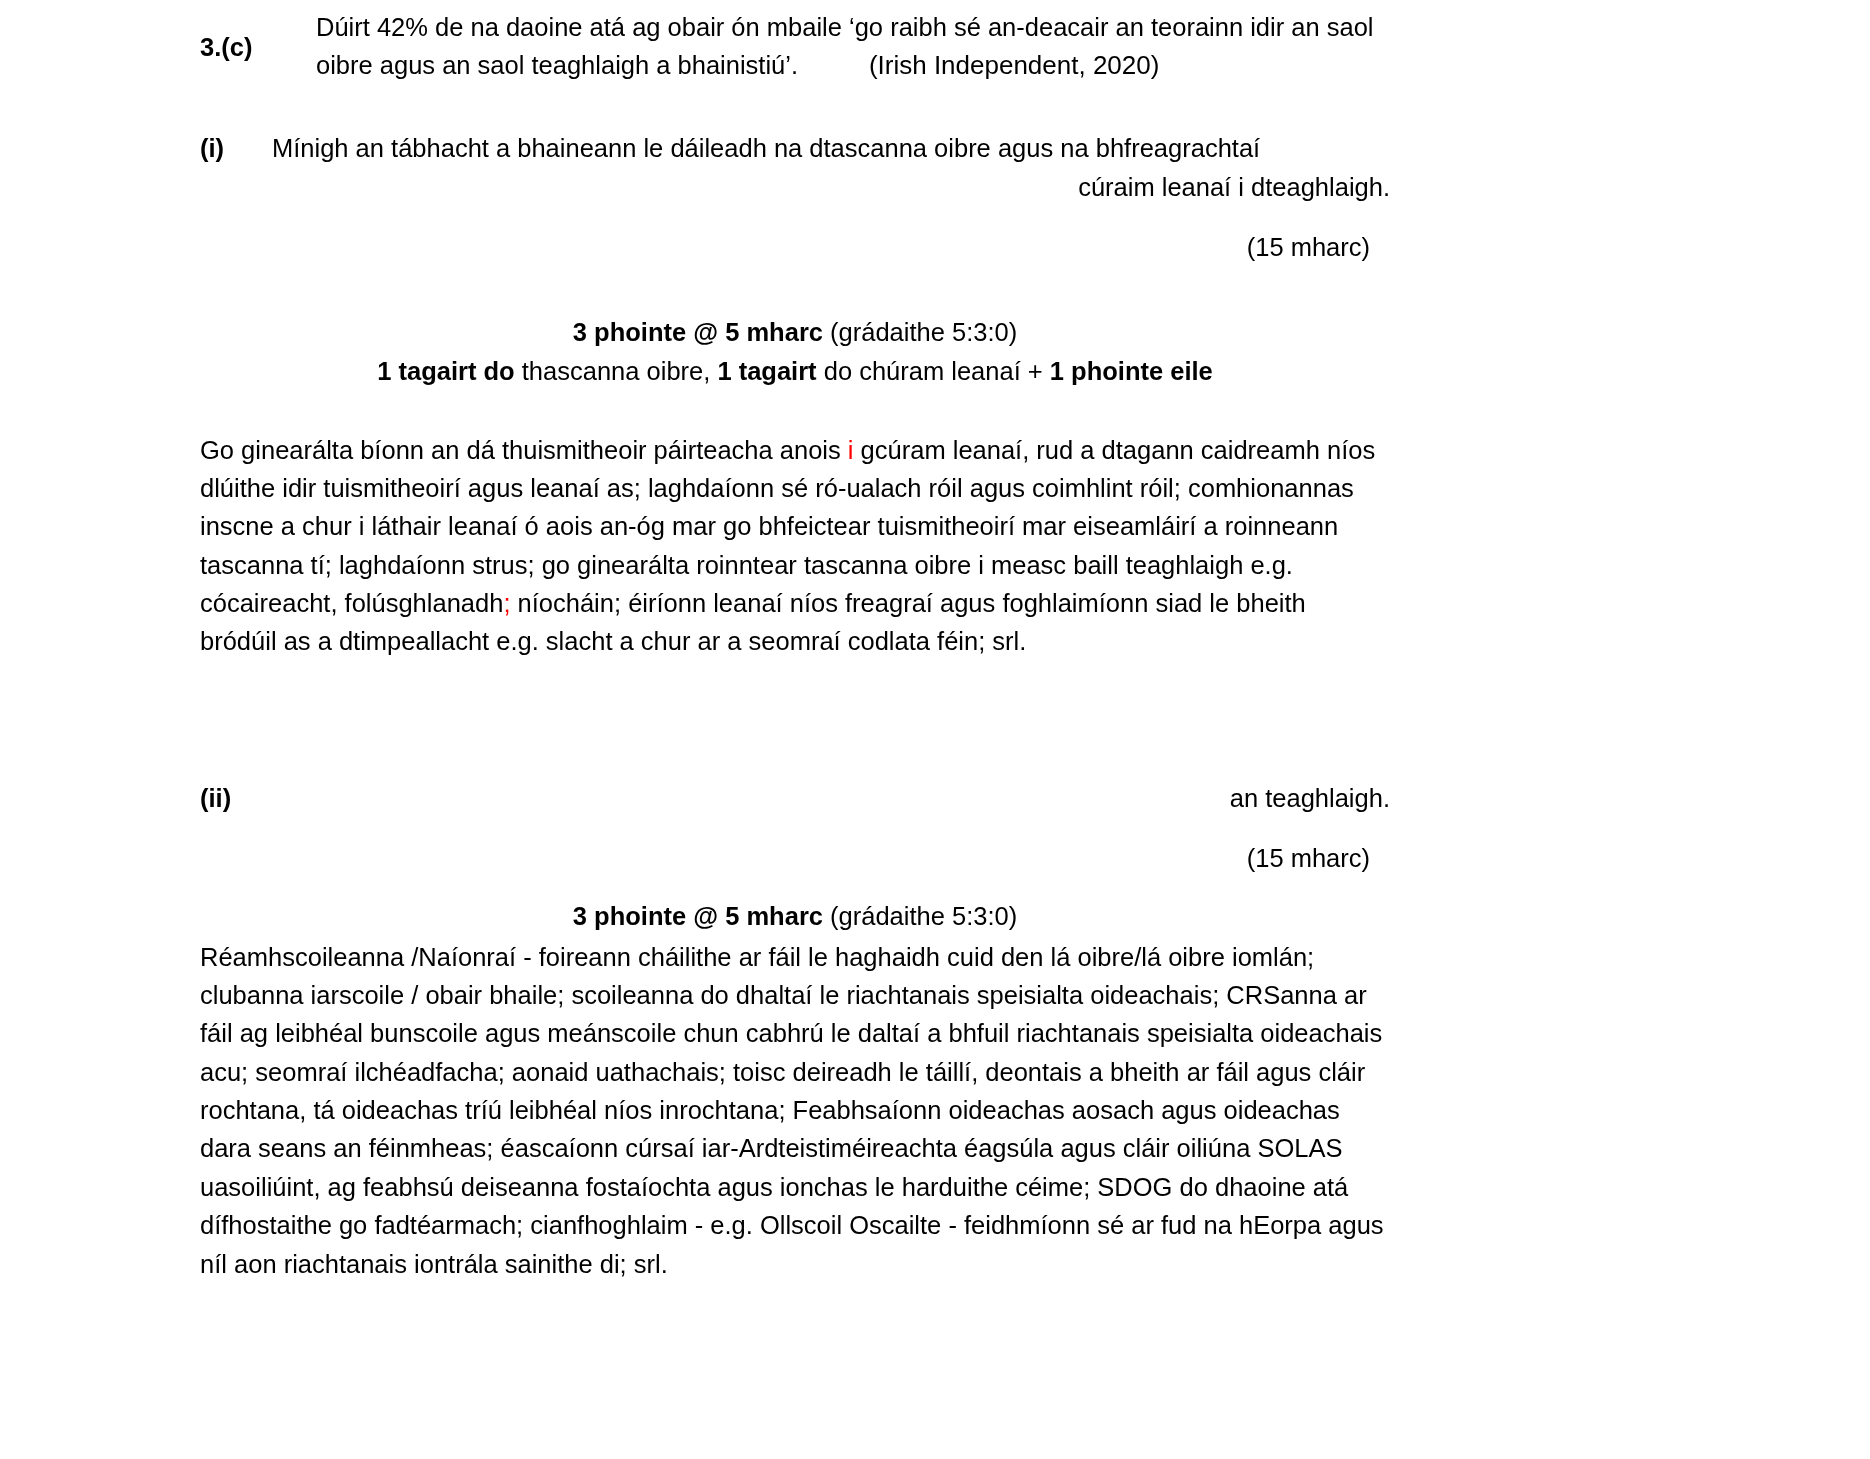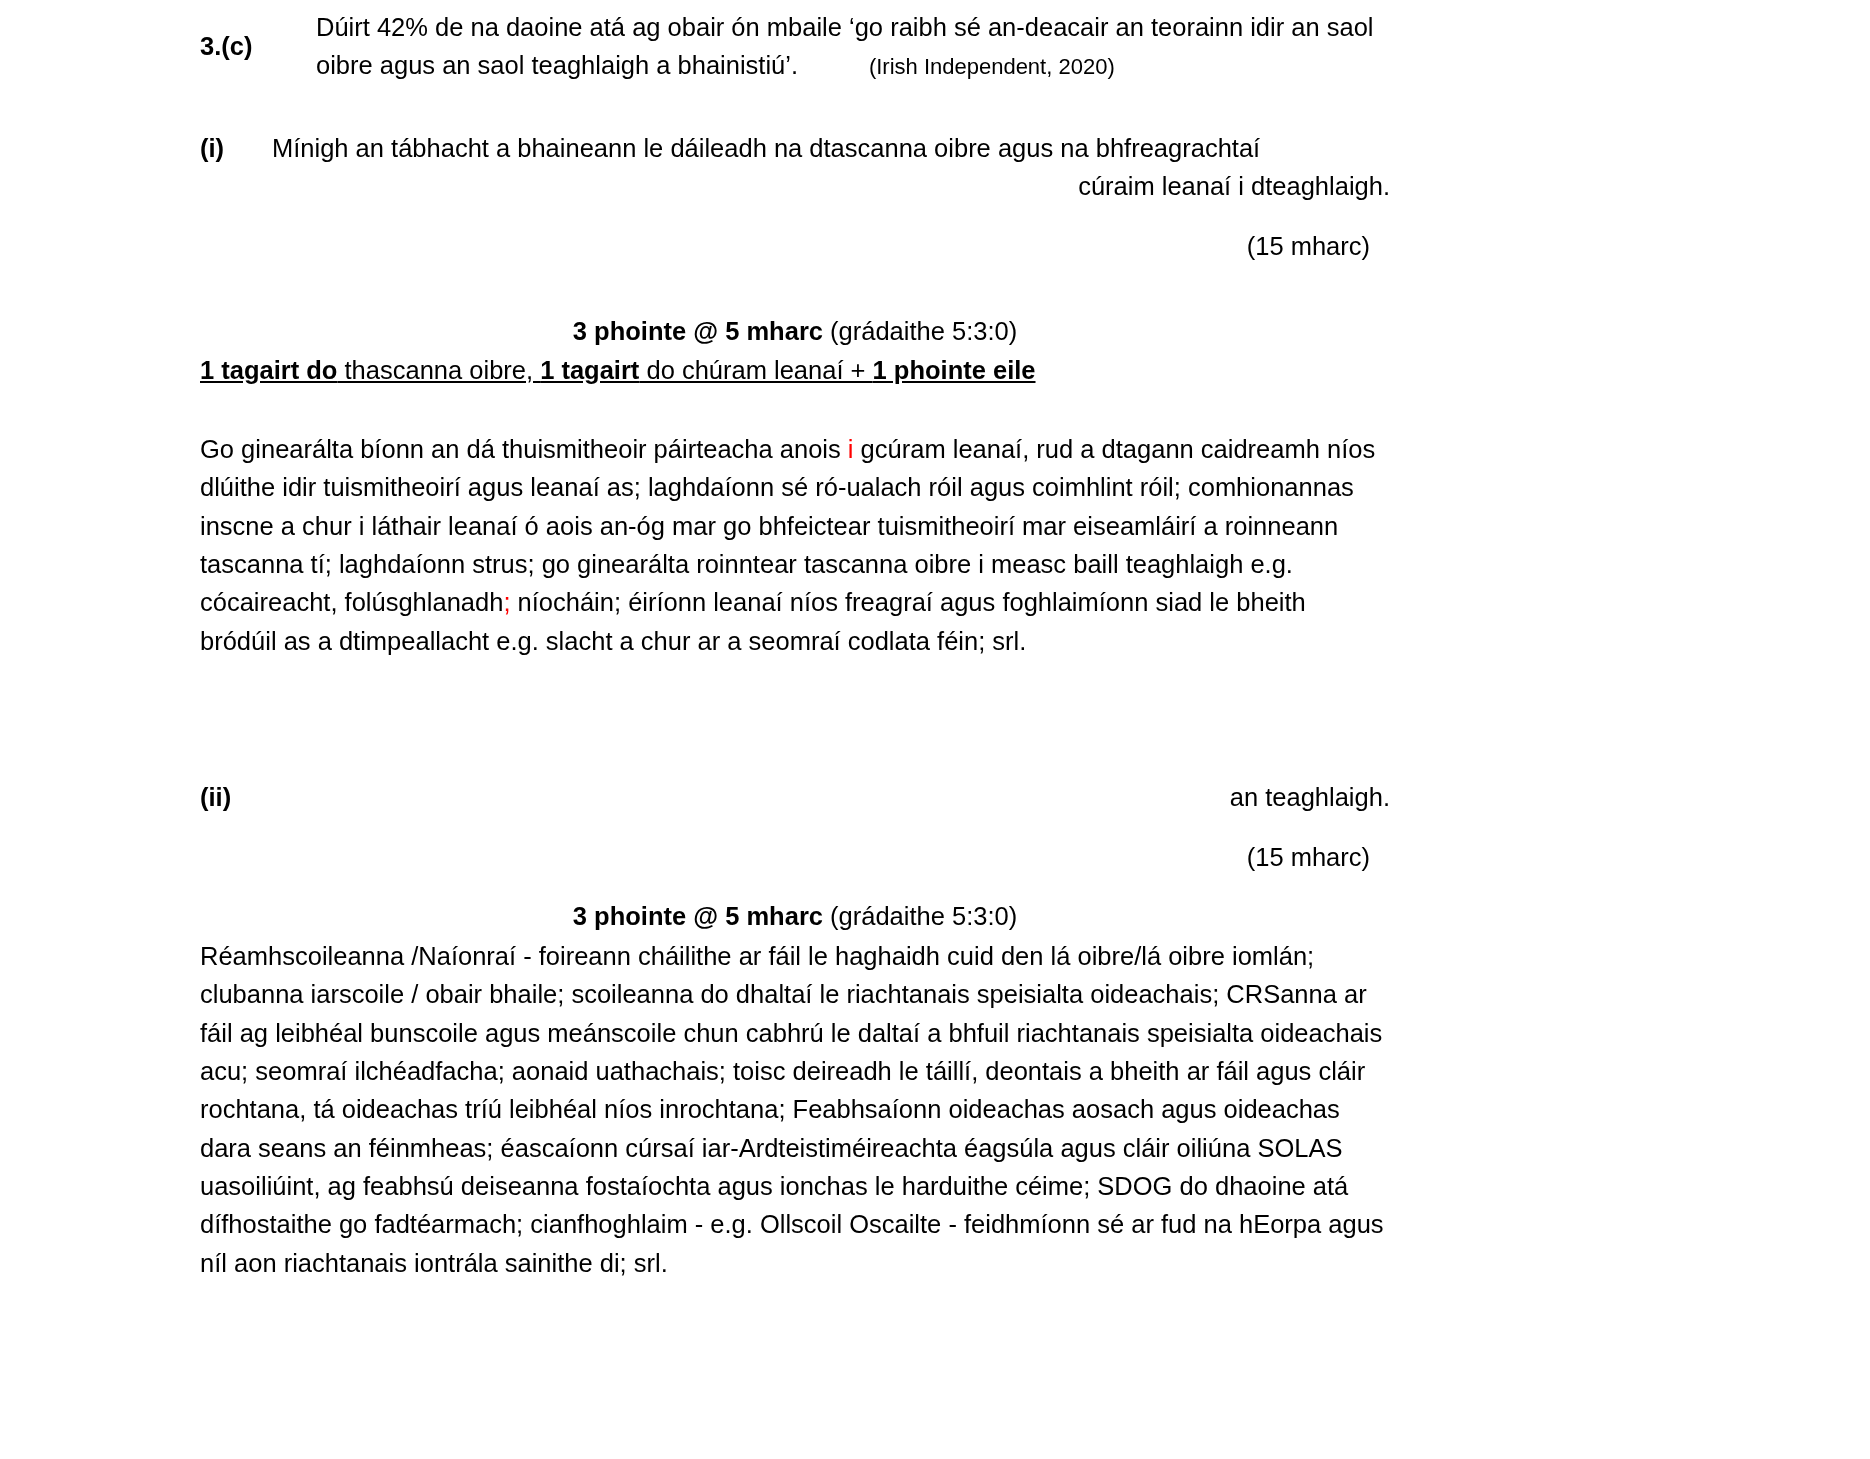--- a/index.html
+++ b/index.html
@@ -40,21 +40,21 @@
   }
   .q-body {
     flex: 1 1 auto;
     margin-left: 44px;
   }
   .q-body .line2 {
     display: block;
     white-space: pre;
   }
   .src {
-    font-size: 22px;
+    font-size: 26px;
   }
   
   .sub {
     display: flex;
     align-items: flex-start;
     margin-top: 44px;
   }
   .sub-label {
     font-weight: bold;
     width: 72px;
@@ -71,21 +71,21 @@
   .marks {
     margin-top: 22px;
     padding-right: 20px;
     text-align: right;
   }
   .scheme {
     margin-top: 47px;
     text-align: center;
     line-height: 1.52;
   }
-  .scheme-2 { text-align: left; text-decoration: underline; }
+  .scheme-2 { text-align: center; }
   .answer {
     margin-top: 40px;
     text-align: left;
     line-height: 1.505;
   }
   .answer-ii {
     margin-top: 2px;
     line-height: 1.505;
   }
   .gap-big { height: 74px; }

